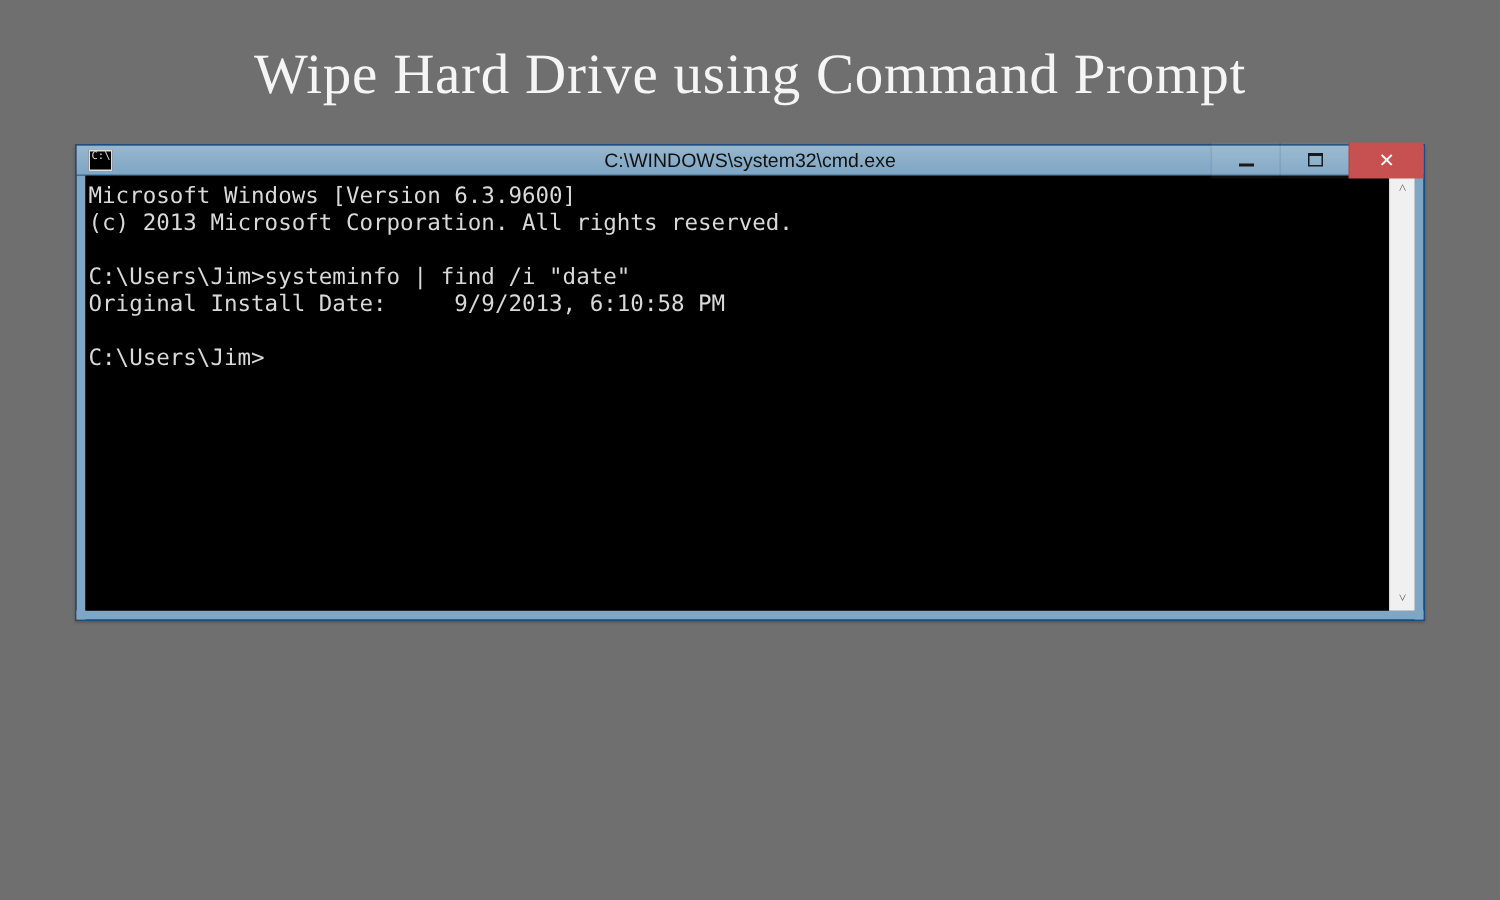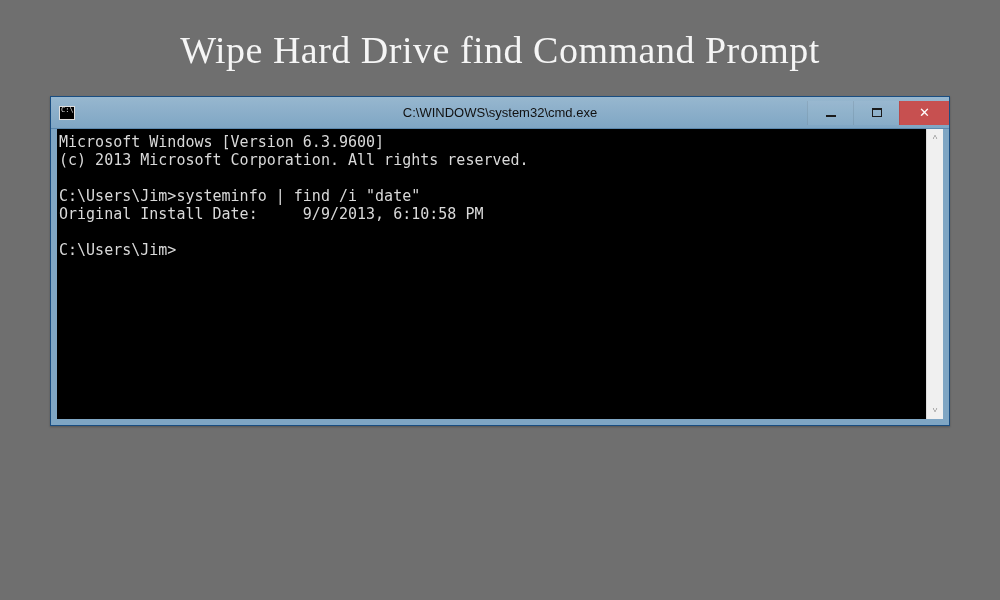--- a/index.html
+++ b/index.html
@@ -24,21 +24,21 @@
       margin: 28px 0 24px 0;
       letter-spacing: .5px;
     }
     .window {
       width: 900px;
       border: 1px solid #1a4d80;
       box-shadow: 0 1px 2px rgba(0,0,0,.25);
       background: #000;
     }
     .titlebar {
-      height: 32px;
+      height: 20px;
       background: linear-gradient(#97b7cf, #7fa6c4);
       display: flex;
       align-items: center;
       position: relative;
       border-bottom: 1px solid #5c88ad;
       font-family: 'Segoe UI', Tahoma, sans-serif;
     }
     .titlebar-icon {
       width: 16px;
       height: 14px;
@@ -146,21 +146,21 @@
     .sb-track {
       flex: 1;
       background: #f0f0f0;
       position: relative;
     }
   </style>
 </head>
 <body>
 
 <div class="page">
-  <h1 class="page-heading">Wipe Hard Drive find Command Prompt</h1>
+  <h1 class="page-heading">Wipe Hard Drive using Command Prompt</h1>
 
   <div class="window">
     <div class="titlebar">
       <div class="titlebar-icon"></div>
       <div class="titlebar-title">C:\WINDOWS\system32\cmd.exe</div>
 
       <div class="window-controls">
         <div class="ctl min" title="minimize">
           <span class="min-glyph"></span>
         </div>

